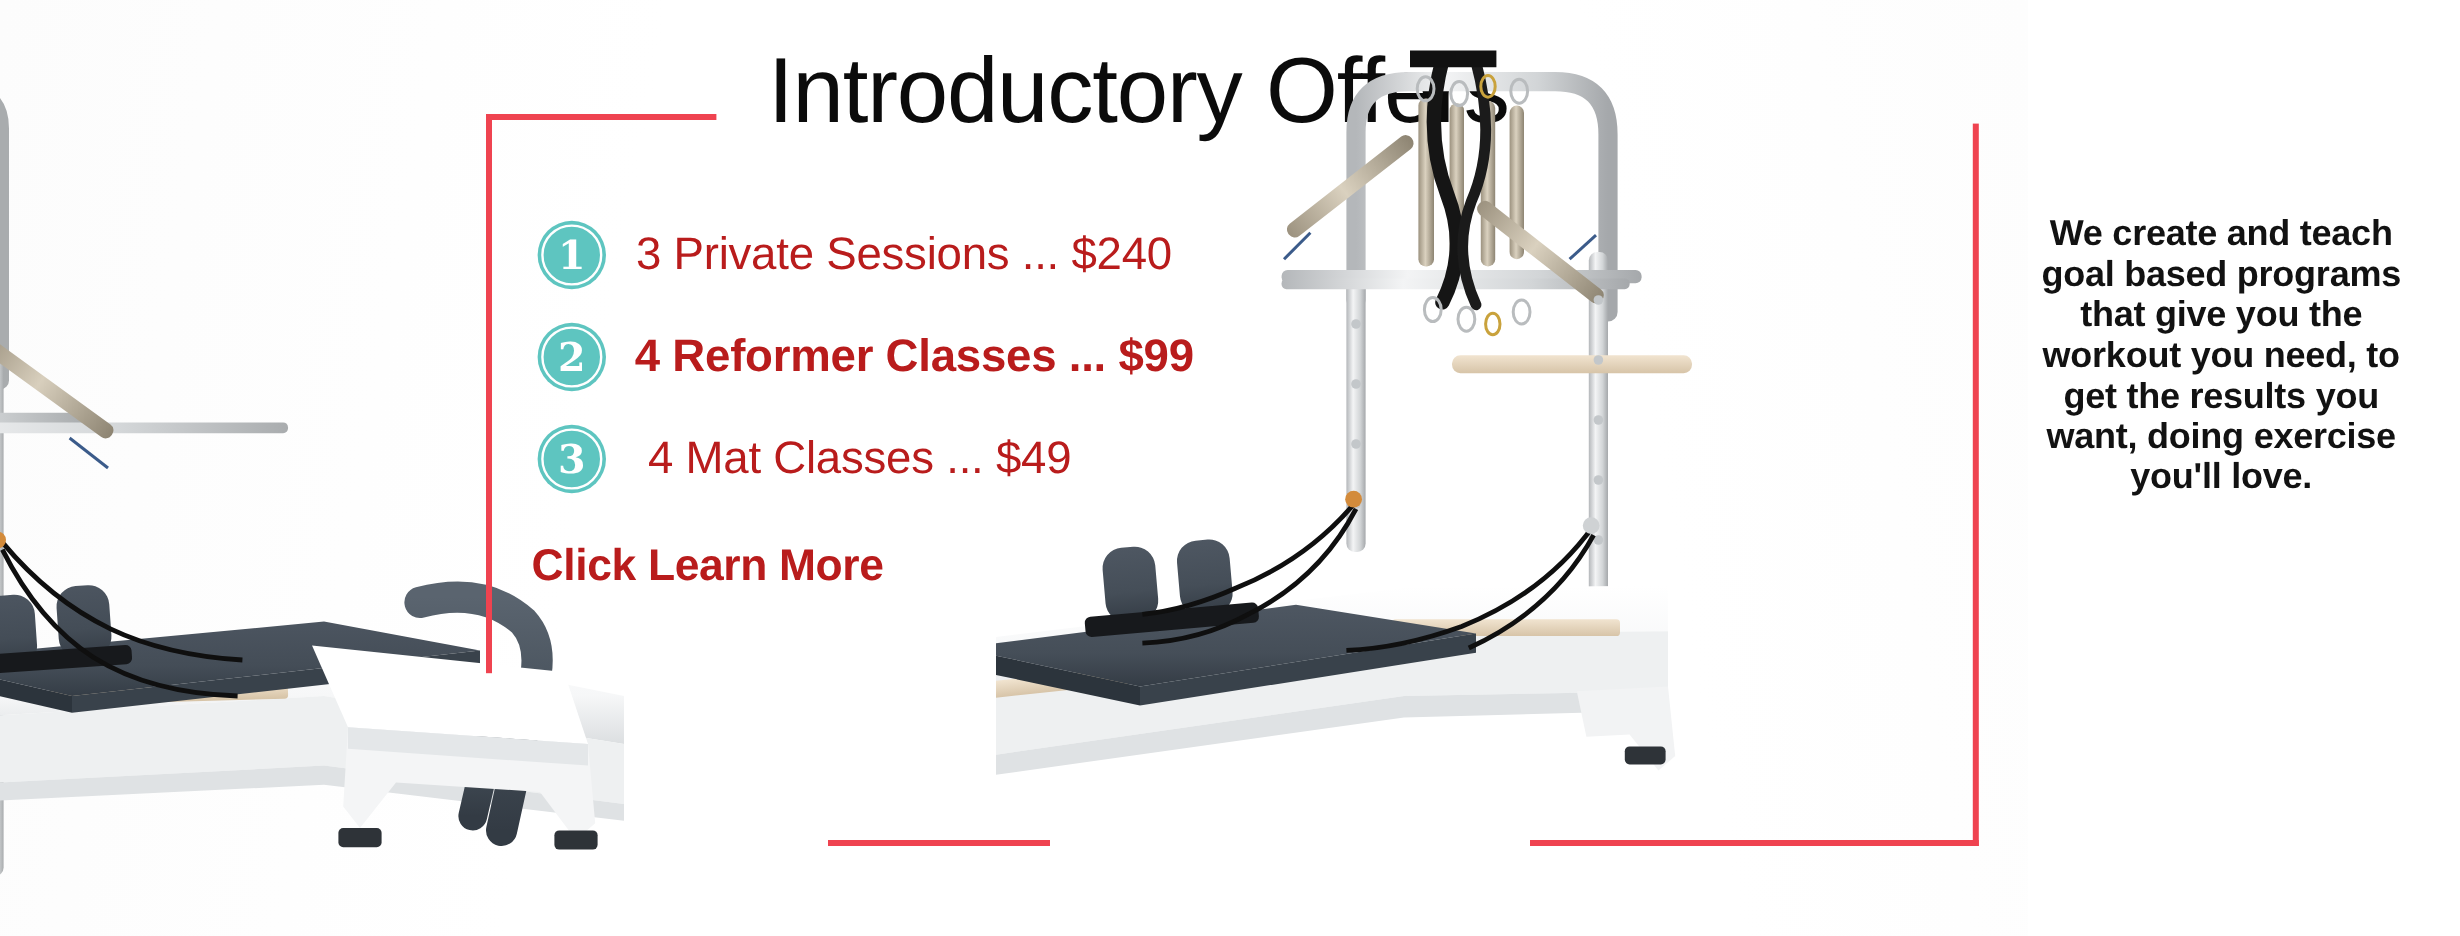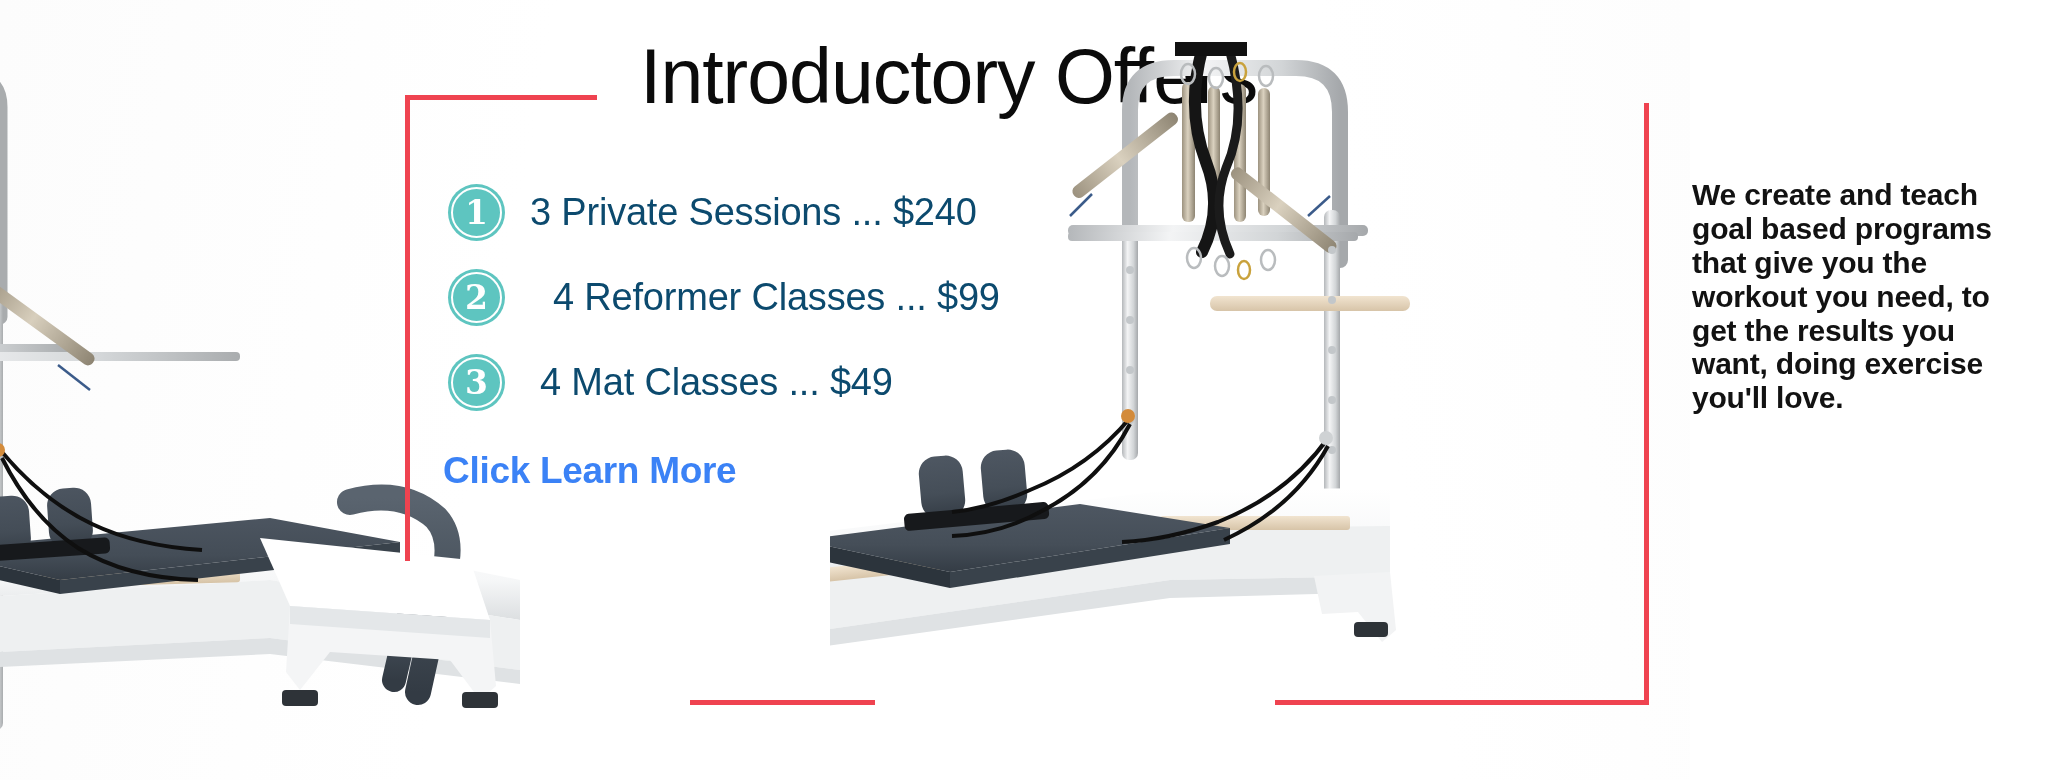--- a/index.html
+++ b/index.html
@@ -51,38 +51,38 @@
     content:"";position:absolute;left:3px;top:3px;
     width:47px;height:47px;border-radius:50%;
     border:2.5px solid #ffffff;
   }
   .badge-num{
     position:relative;z-index:2;
     color:#ffffff;font-size:33px;font-weight:700;
     font-family:"DejaVu Serif", serif;line-height:1;
   }
   .offer-text{
-    color:#0c4a6e;font-size:38px;font-weight:400;
+    color:#b91c1c;font-size:38px;font-weight:400;
     letter-spacing:-0.2px;white-space:nowrap;
   }
   .offer-row.i0 .offer-text{margin-left:25px;}
-  .offer-row.i1 .offer-text{margin-left:48px;}
+  .offer-row.i1 .offer-text{margin-left:24px;font-weight:bold;}
   .offer-row.i2 .offer-text{margin-left:35px;text-align:center;}
 
   
   .cta{
     position:absolute;left:443px;top:450px;
-    font-size:37px;font-weight:700;color:#3b82f6;
+    font-size:37px;font-weight:700;color:#b91c1c;
     letter-spacing:-0.3px;white-space:nowrap;
   }
 
   
   .blurb{
     position:absolute;left:1692px;top:178px;width:318px;
-    font-size:30px;line-height:1.13;
+    text-align:center;font-size:30px;line-height:1.13;
     font-weight:700;color:#121212;letter-spacing:-0.2px;
   }
 
   
   .machine{position:absolute;}
   .m-left{left:-210px;top:60px;width:730px;height:720px;}
   .m-right{left:830px;top:20px;width:660px;height:700px;}
 </style>
 </head>
 <body>

